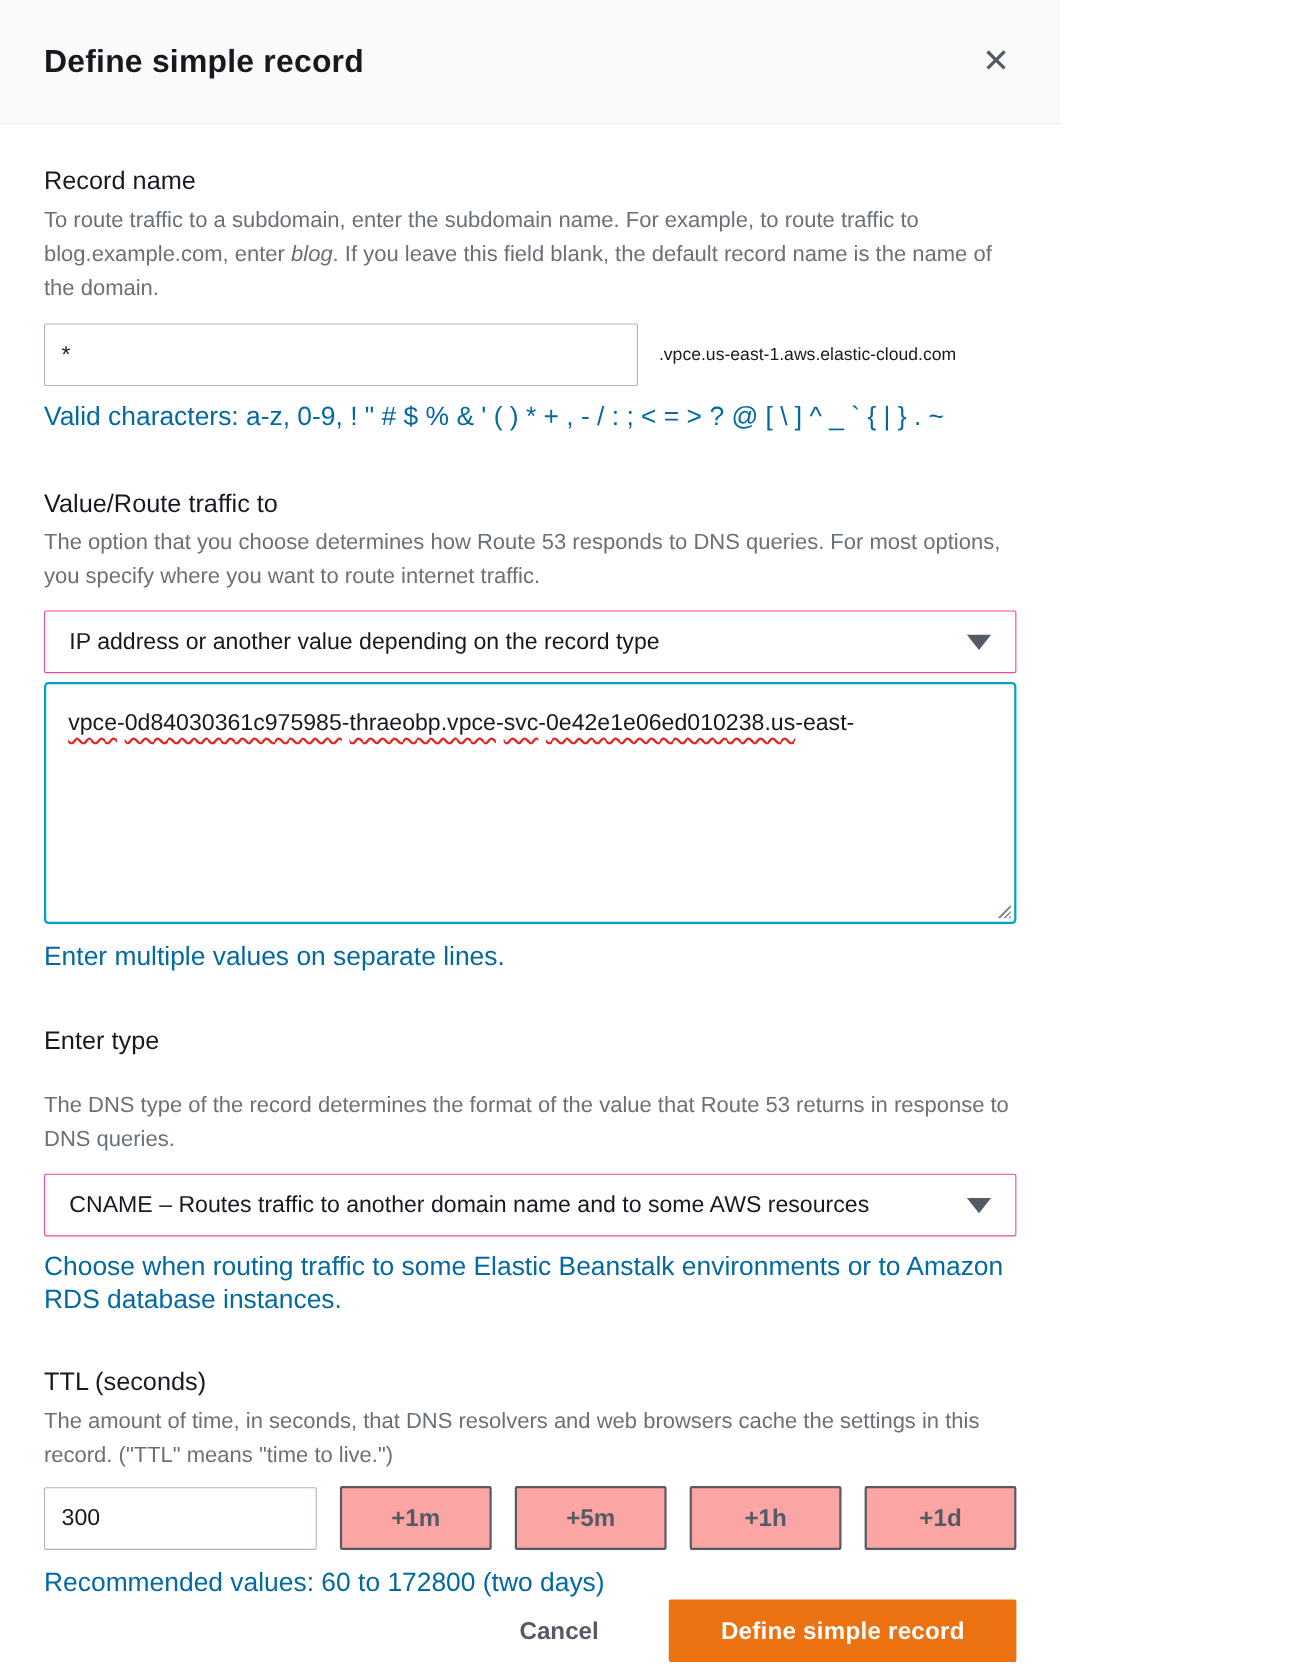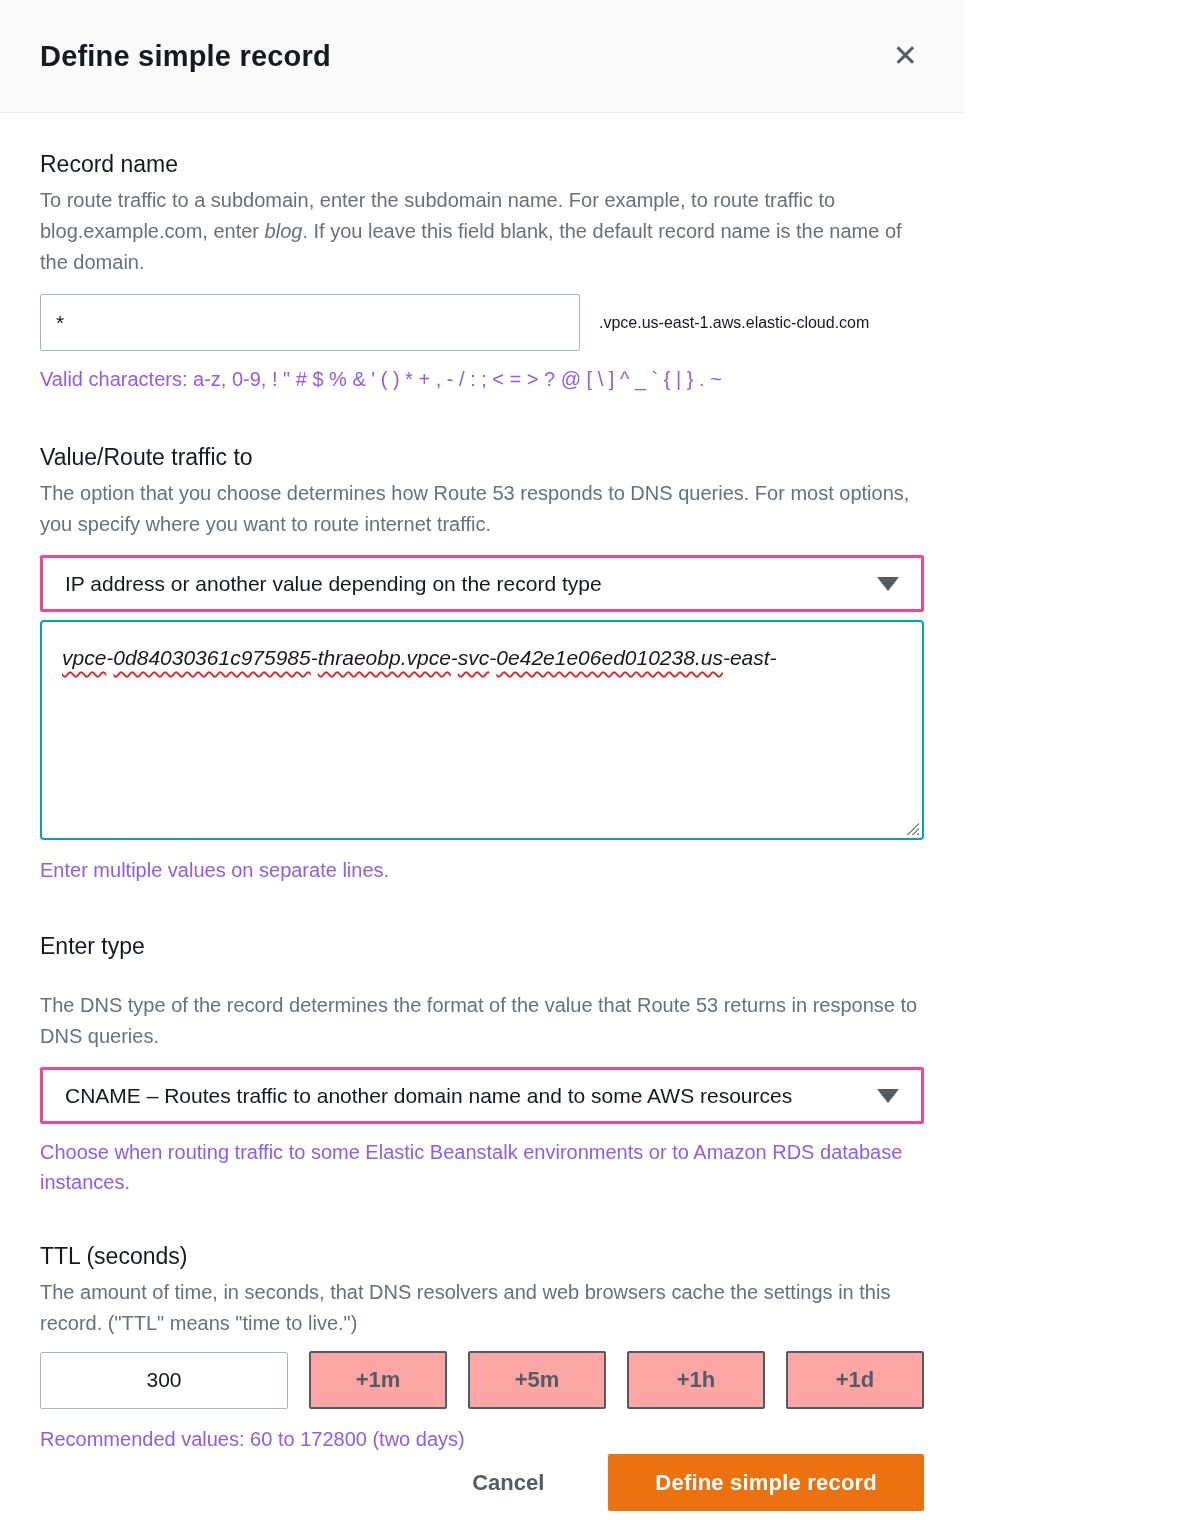--- a/index.html
+++ b/index.html
@@ -25,40 +25,40 @@
     background: none; border: none; cursor: pointer;
     font-size: 30px; line-height: 30px; color: #545b64; font-weight: 400;
     padding: 4px;
   }
 
   
   .modal-body { padding: 38px 40px 0 40px; flex: 1 1 auto; }
 
   .field-label { font-size: 23px; color: #16191f; font-weight: 400; margin-bottom: 7px; }
   .field-desc { font-size: 20px; color: #687078; line-height: 31px; }
-  .field-hint { font-size: 20px; color: #8b5cf6; line-height: 30px; }
+  .field-hint { font-size: 24px; color: #0369a1; line-height: 30px; }
   .italic { font-style: italic; }
 
   
   .text-input {
     height: 57px; border: 1px solid #aab7b8; border-radius: 2px;
     font-family: "Liberation Sans", "DejaVu Sans", sans-serif;
     font-size: 21px; color: #16191f; padding: 0 15px; background: #fff; outline: none;
   }
 
   
   .section-record-name .field-desc { margin-bottom: 16px; max-width: 1116px; }
   .input-row { display: flex; align-items: center; margin-bottom: 13px; }
   .record-name-input { width: 540px; }
   .domain-suffix { font-size: 16px; color: #16191f; margin-left: 19px; }
   .constraint { margin-bottom: 50px; }
 
   
   .select-box {
-    height: 57px; width: 100%; border: 3px solid #ec4899; border-radius: 2px;
+    height: 57px; width: 100%; border: 1px solid #ec4899; border-radius: 2px;
     background: #fff; display: flex; align-items: center; justify-content: space-between;
     padding: 0 22px; cursor: pointer;
   }
   .select-box .select-value { font-size: 21px; color: #16191f; }
   .select-caret {
     width: 0; height: 0;
     border-left: 11px solid transparent; border-right: 11px solid transparent;
     border-top: 14px solid #545b64;
   }
 
@@ -68,21 +68,21 @@
   .value-textarea {
     position: relative;
     width: 100%; height: 220px;
     border: 2px solid #00a1c9; border-radius: 4px;
     padding: 13px 20px; background: #fff;
     font-size: 21px; line-height: 46px; color: #16191f;
     cursor: text;
     margin-bottom: 15px;
     overflow: hidden;
   }
-  .ta-line { white-space: pre-wrap; word-break: break-all; font-style: italic; }
+  .ta-line { white-space: pre-wrap; word-break: break-all; }
   .misspelled {
     text-decoration: underline;
     text-decoration-style: wavy;
     text-decoration-color: #e32424;
     text-decoration-thickness: 2px;
     text-underline-offset: 6px;
   }
   .caret {
     display: inline-block; width: 2px; height: 27px;
     background: #16191f; vertical-align: -4px; margin-left: 1px;
@@ -95,21 +95,21 @@
   .section-value .field-hint { margin-bottom: 48px; }
 
   
   .section-record-type .field-desc { margin-bottom: 15px; max-width: 1116px; margin-top: 30px; }
   .section-record-type .select-box { margin-bottom: 13px; }
   .record-type-desc { margin-bottom: 46px; }
 
   
   .section-ttl .field-desc { margin-bottom: 12px; max-width: 1156px; }
   .ttl-row { display: flex; align-items: center; gap: 21px; margin-bottom: 15px; }
-  .ttl-input { width: 248px; text-align: center; }
+  .ttl-input { width: 248px; }
   .ttl-btn {
     height: 58px; width: 143px; background: #fca5a5;
     border: 2px solid #545b64; border-radius: 2px;
     color: #545b64; font-weight: 700; font-size: 22px;
     font-family: "Liberation Sans", "DejaVu Sans", sans-serif;
     cursor: pointer;
   }
   .section-ttl .field-hint { margin-bottom: 0; }
 
   

